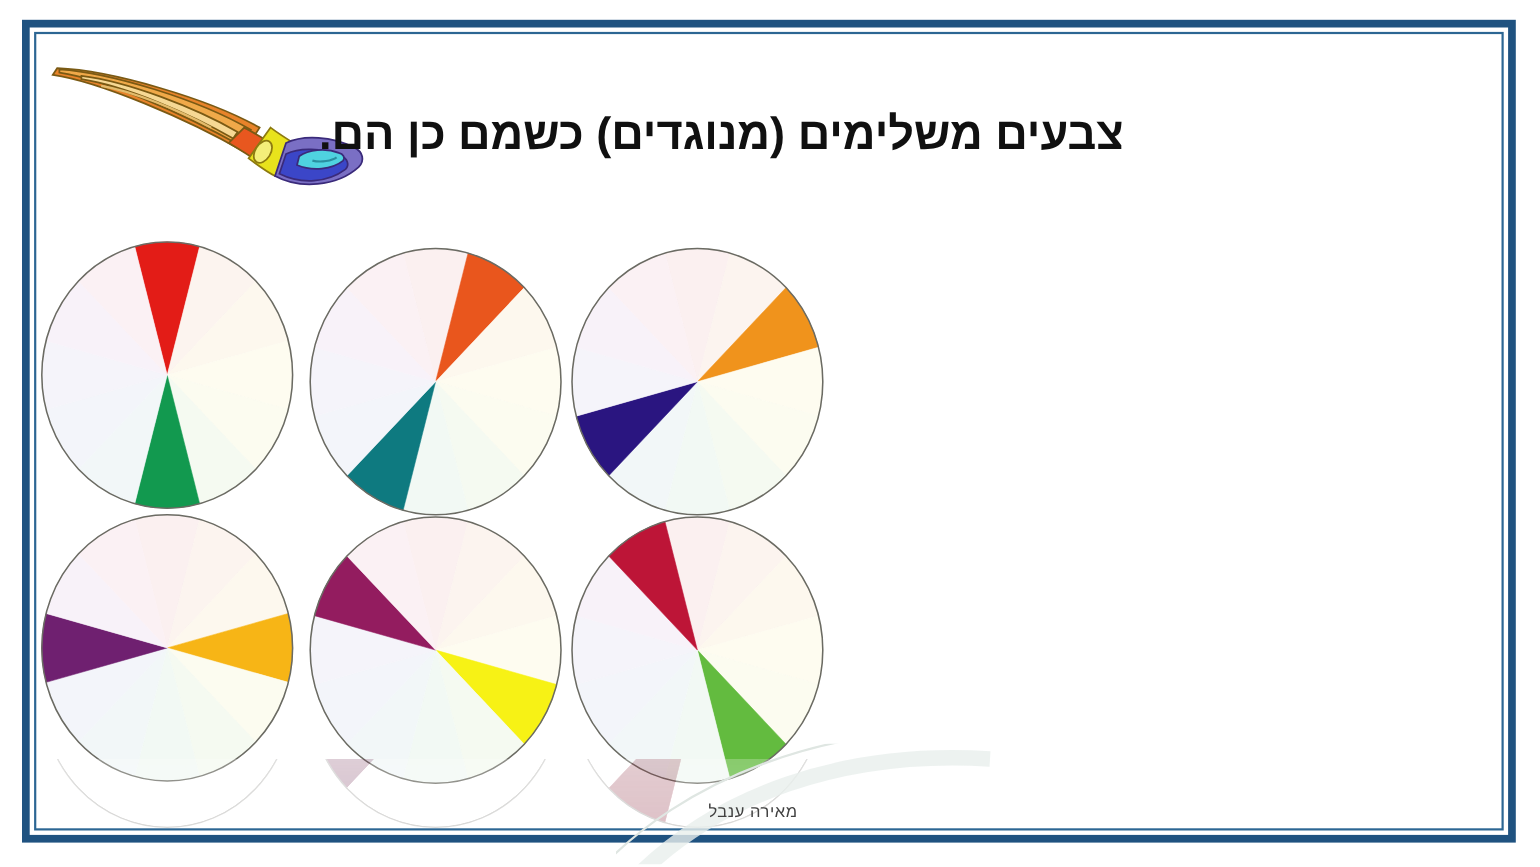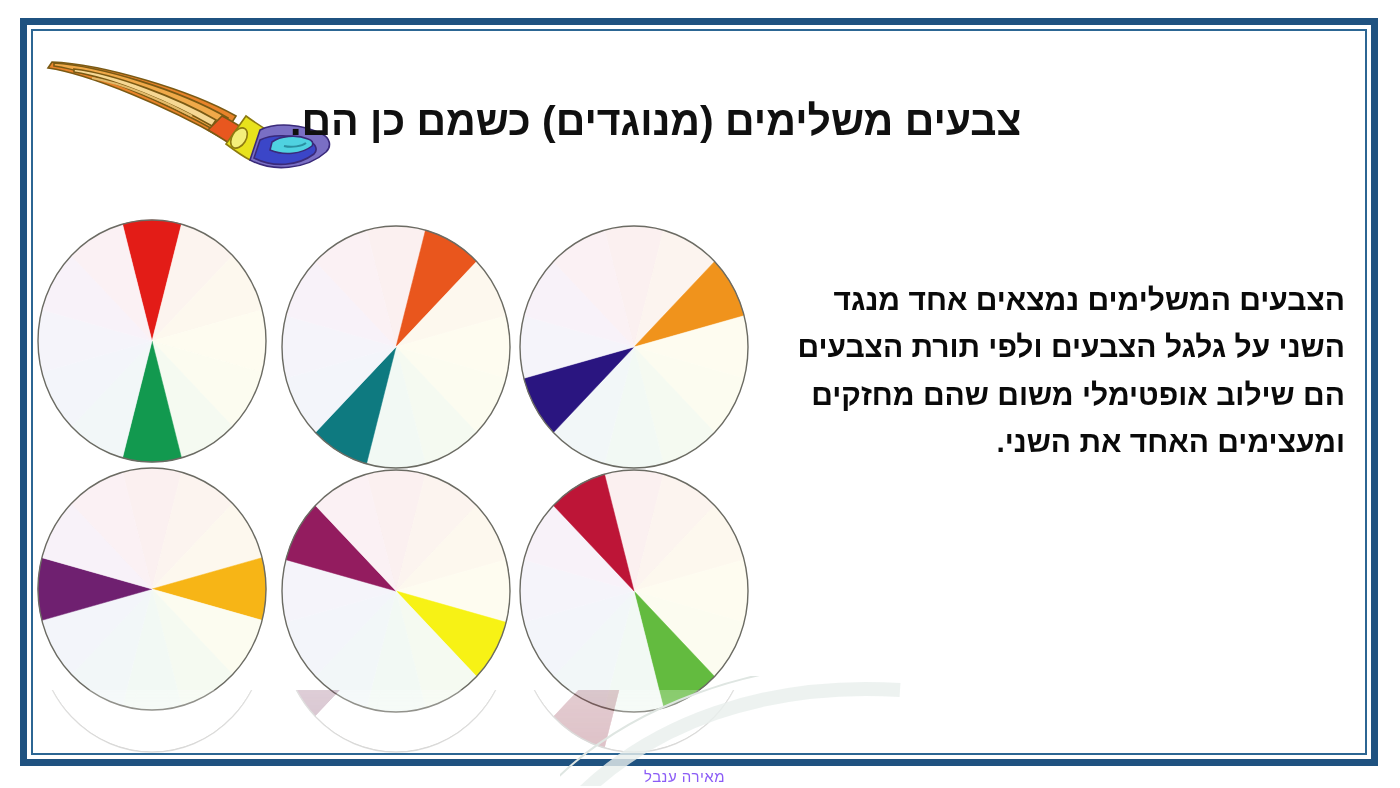--- a/index.html
+++ b/index.html
@@ -124,23 +124,22 @@
   }
   .refl-cell svg { display:block; width:100%; height:100%; }
 
   
   .watermark {
     position: absolute;
     left: 644px;
     top: 730px;
     direction: rtl;
     font-size: 15px;
-    color: #8b5cf6;
+    color: #404040;
     letter-spacing: 0.5px;
-    margin-top: 38px;
   }
 
   
   .swoosh {
     position: absolute;
     left: 560px;
     top: 676px;
     width: 430px;
     height: 110px;
     overflow: hidden;
@@ -178,21 +177,20 @@
         <path d="M210 114 C232 126 266 124 286 106 C292 100 290 92 282 88 C262 78 236 76 220 84 Z" fill="#7a6fc4"></path>
         <path d="M214 112 C234 122 258 120 274 108 C278 104 276 98 270 96 C252 88 232 88 220 94 Z" fill="#3b46c8"></path>
         <path d="M230 104 C244 110 262 108 272 100 C274 97 272 94 268 93 C256 88 240 90 232 96 Z" fill="#4fd2e0"></path>
         <path d="M244 100 C252 102 262 100 266 97" fill="none" stroke="#2a8fa0" stroke-width="2"></path>
       </g>
     </svg>
   </div>
 
   <div class="title">צבעים משלימים (מנוגדים) כשמם כן הם.</div>
 
-  <div class="body-text">הצבעים המשלימים נמצאים אחד מנגד השני על גלגל הצבעים ולפי תורת הצבעים הם שילוב אופטימלי משום שהם מחזקים ומעצימים האחד את השני.</div>
 
   <div class="wheels">
     <div class="wheel-cell" style="left:0px;   top:0px;">
         <div class="wheel">
           <svg viewBox="0 0 236 250">
             <path d="M 118 125 L 88.49 8.12 A 114 121 0 0 1 147.51 8.12 Z" fill="#e31c17" stroke="#e31c17" stroke-width="0.5"></path>
             <path d="M 118 125 L 147.51 8.12 A 114 121 0 0 1 198.61 39.44 Z" fill="#fcf4ef" stroke="#fcf4ef" stroke-width="0.5"></path>
             <path d="M 118 125 L 198.61 39.44 A 114 121 0 0 1 228.12 93.68 Z" fill="#fdf8ee" stroke="#fdf8ee" stroke-width="0.5"></path>
             <path d="M 118 125 L 228.12 93.68 A 114 121 0 0 1 228.12 156.32 Z" fill="#fefcf0" stroke="#fefcf0" stroke-width="0.5"></path>
             <path d="M 118 125 L 228.12 156.32 A 114 121 0 0 1 198.61 210.56 Z" fill="#fcfcf0" stroke="#fcfcf0" stroke-width="0.5"></path>

